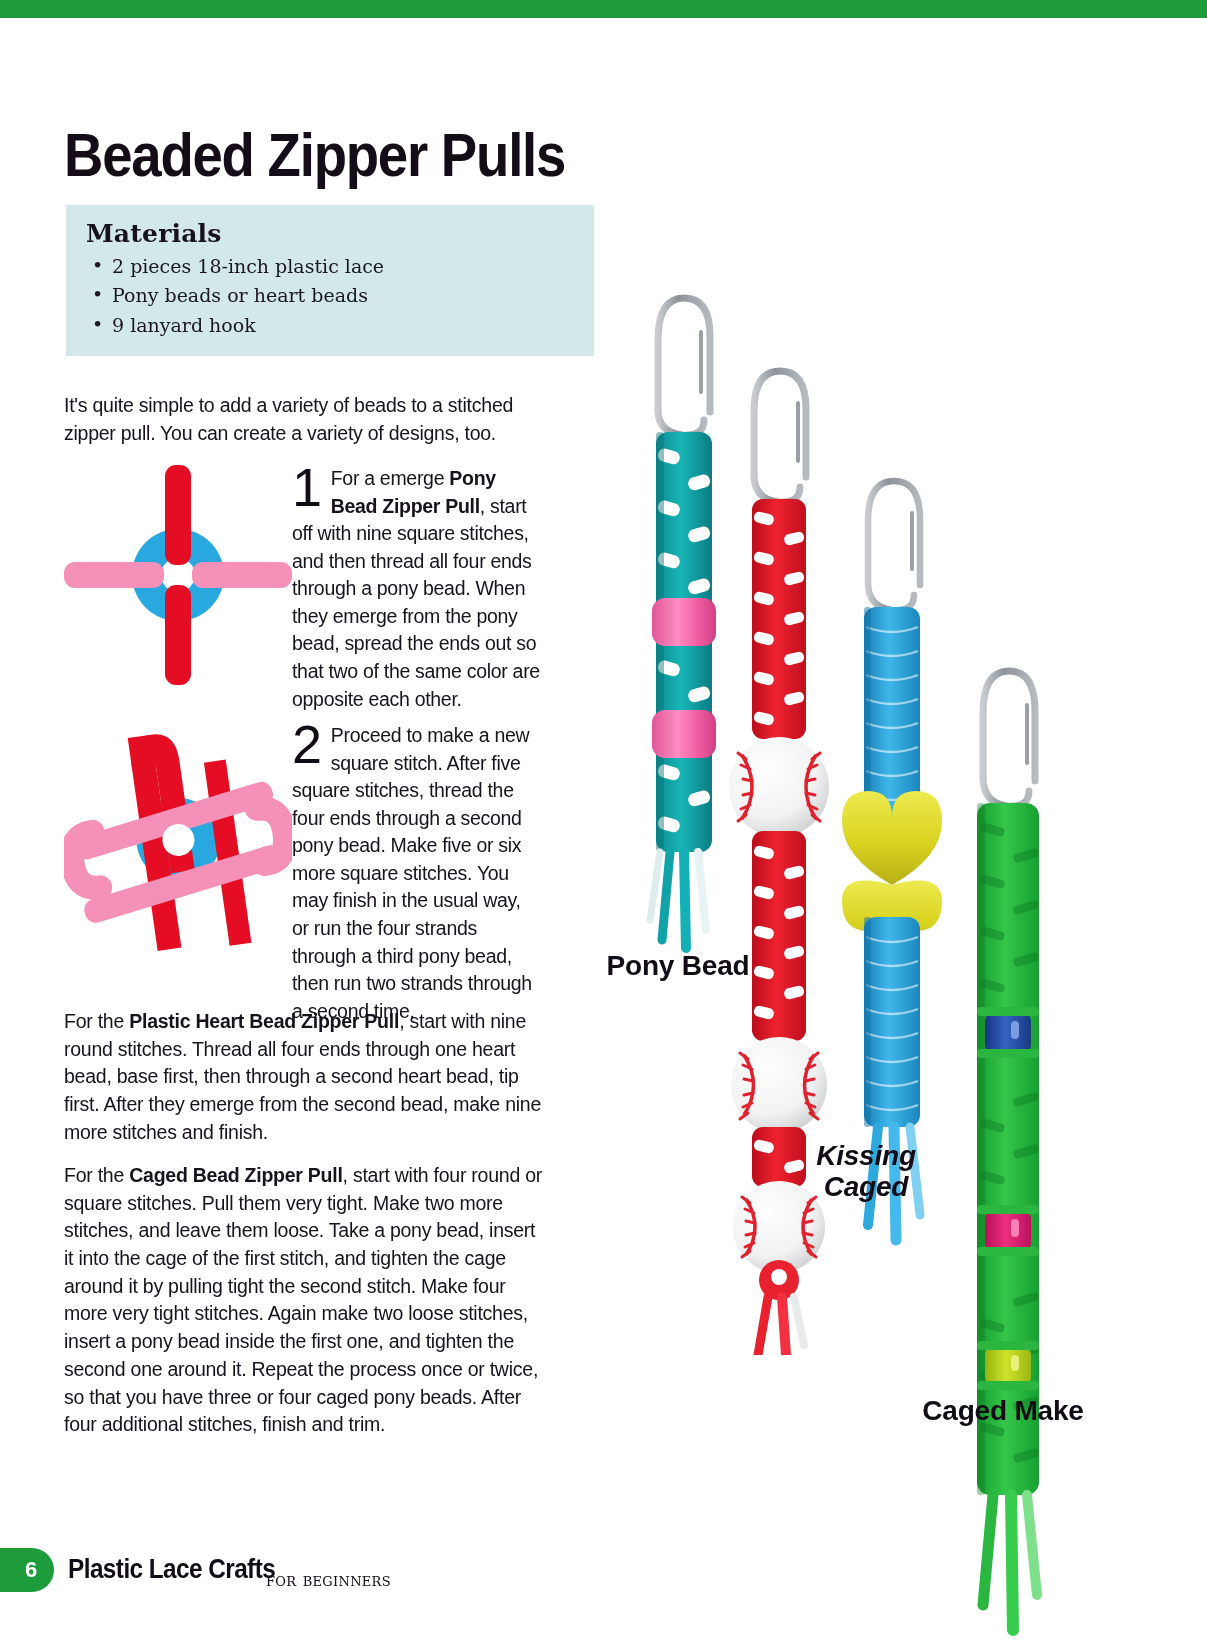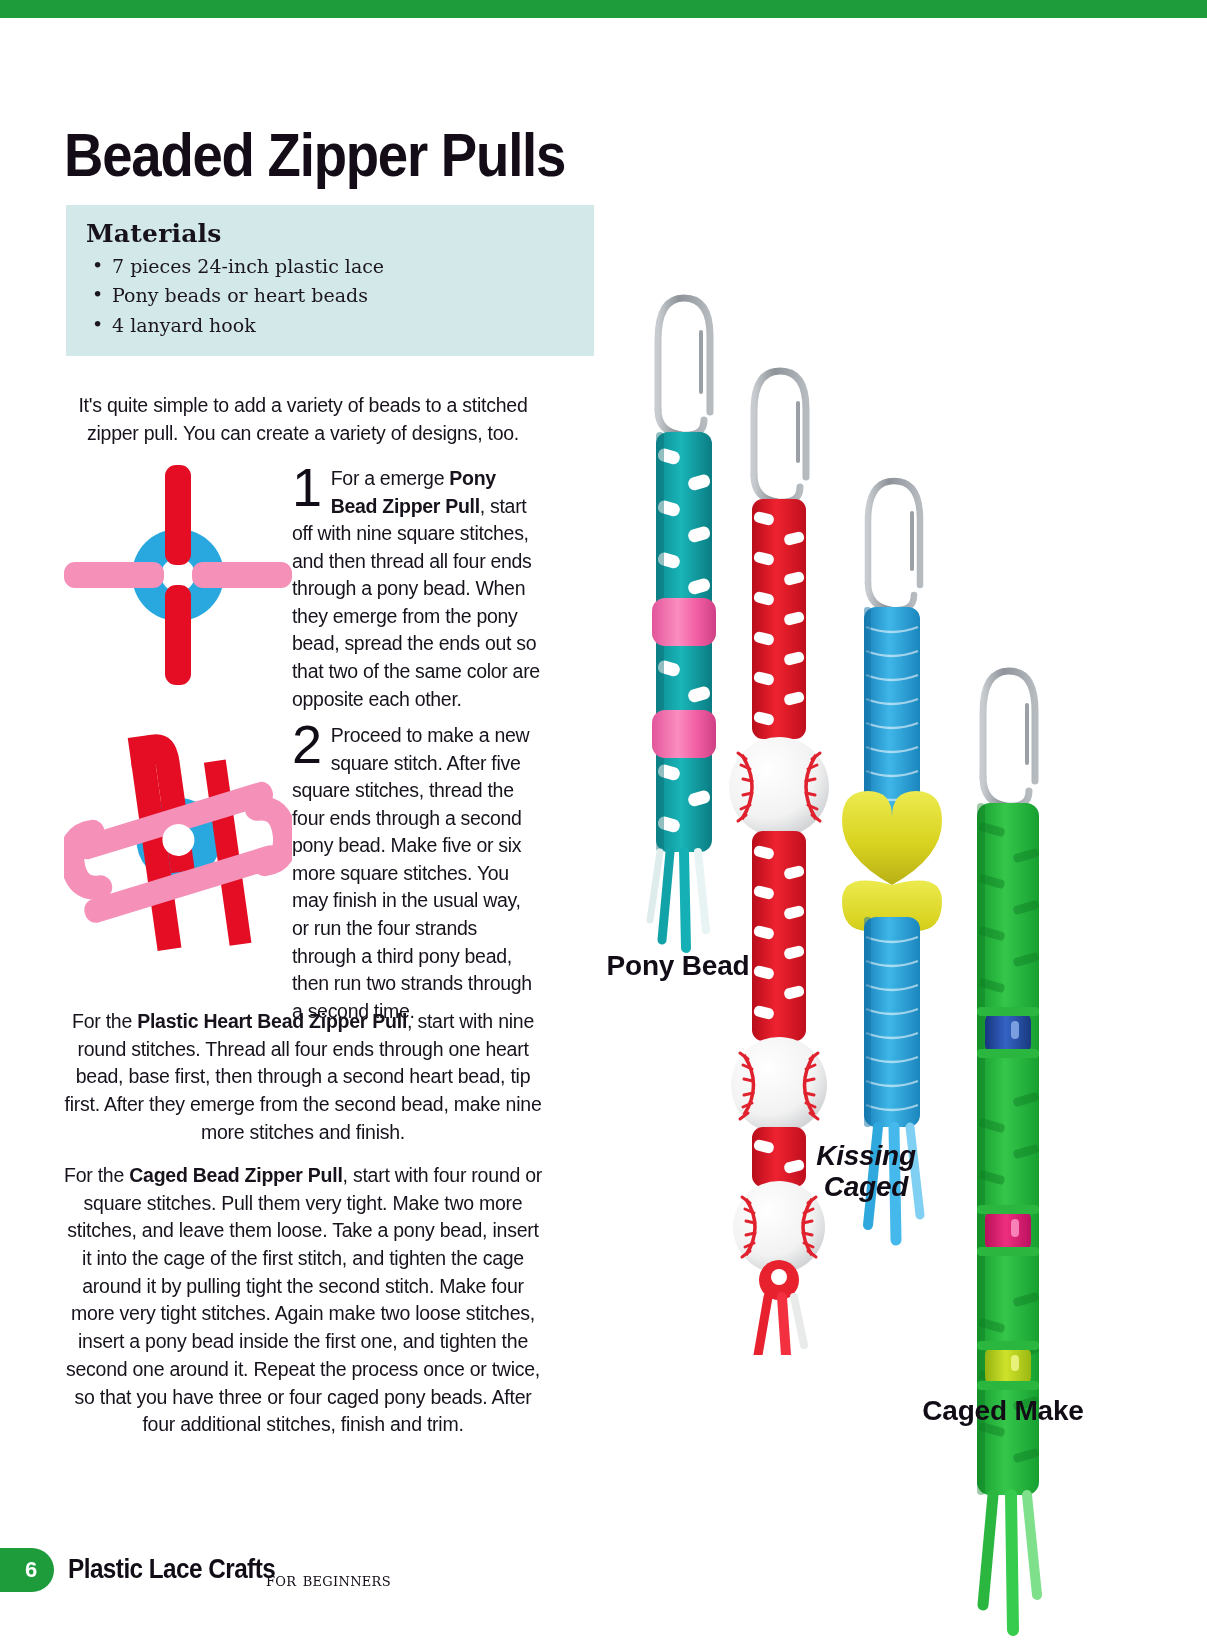--- a/index.html
+++ b/index.html
@@ -88,21 +88,20 @@
     left: 64px; top: 392px;
     width: 478px;
   }
   p.body {
     margin: 0 0 20px 0;
     font-family: "Liberation Sans", sans-serif;
     font-size: 19.5px;
     line-height: 1.42;
     color: #17121c;
     letter-spacing: -0.25px;
-    text-align: center;
   }
   p.body b { font-weight: bold; }
 
   
   .intro { width: 478px; }
 
   
   .step {
     position: relative;
     width: 478px;
@@ -213,23 +212,23 @@
 
 <div class="page">
 
   <div class="top-bar"></div>
 
   <h1 class="title">Beaded Zipper Pulls</h1>
 
   <div class="materials">
     <h2>Materials</h2>
     <ul>
-      <li>7 pieces 24-inch plastic lace</li>
+      <li>2 pieces 18-inch plastic lace</li>
       <li>Pony beads or heart beads</li>
-      <li>4 lanyard hook</li>
+      <li>9 lanyard hook</li>
     </ul>
   </div>
 
   <div class="col-left">
     <p class="body intro">It's quite simple to add a variety of beads to a stitched zipper pull. You can create a variety of designs, too.</p>
   </div>
 
   <div class="step" style="position:absolute; left:64px; top:465px; height:235px;">
     <div class="step-art" style="top:0;">
       <svg class="art-svg" width="228" height="220" viewBox="0 0 228 220">

